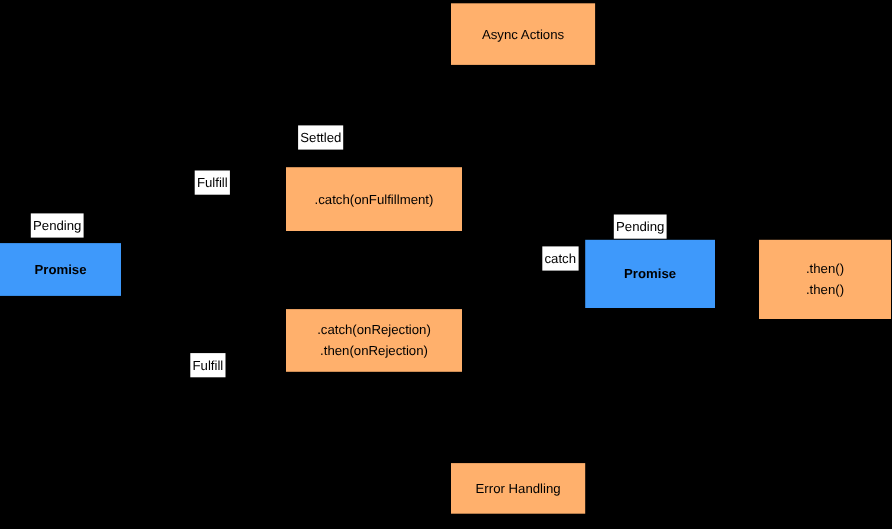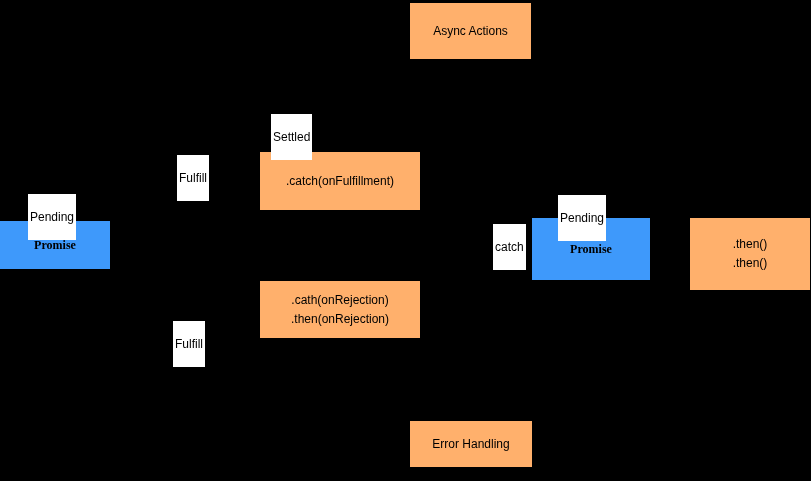--- a/index.html
+++ b/index.html
@@ -23,46 +23,46 @@
     flex-direction:column;
     align-items:center;
     justify-content:center;
     text-align:center;
     font-size:12px;
     line-height:19px;
     color:var(--text);
     box-sizing:border-box;
   }
   .node.orange{background:var(--orange);}
-  .node.blue{background:var(--blue);font-weight:bold;font-family:Liberation Serif, serif;}
+  .node.blue{background:var(--blue);font-weight:bold;}
   .edge-label{
     position:absolute;
     background:var(--label-bg);
     color:var(--text);
     font-size:12px;
     line-height:14px;
-    padding:16px 2px;
+    padding:4px 2px;
     white-space:nowrap;
   }
 </style>
 </head>
 <body>
 
 <div id="canvas">
 
-  <div class="node orange" style="left:410px;top:3px;width:121px;height:56px">
+  <div class="node orange" style="left:410px;top:3px;width:131px;height:56px">
     <span>Async Actions</span>
   </div>
 
   <div class="node orange" style="left:260px;top:152px;width:160px;height:58px">
     <span>.catch(onFulfillment)</span>
   </div>
 
   <div class="node orange" style="left:260px;top:281px;width:160px;height:57px">
-    <span>.cath(onRejection)</span>
+    <span>.catch(onRejection)</span>
     <span>.then(onRejection)</span>
   </div>
 
   <div class="node blue" style="left:0px;top:221px;width:110px;height:48px">
     <span>Promise</span>
   </div>
 
   <div class="node blue" style="left:532px;top:218px;width:118px;height:62px">
     <span>Promise</span>
   </div>

